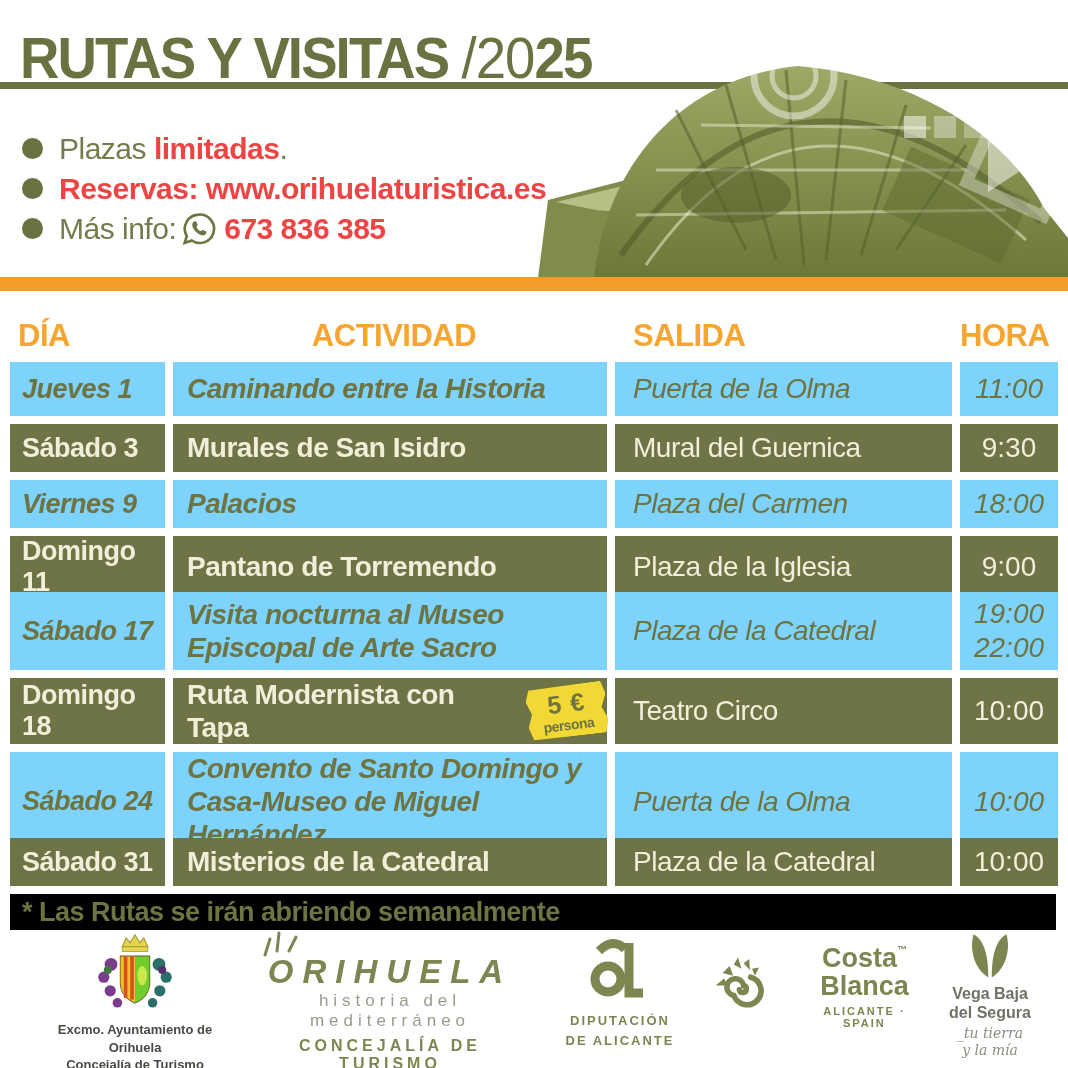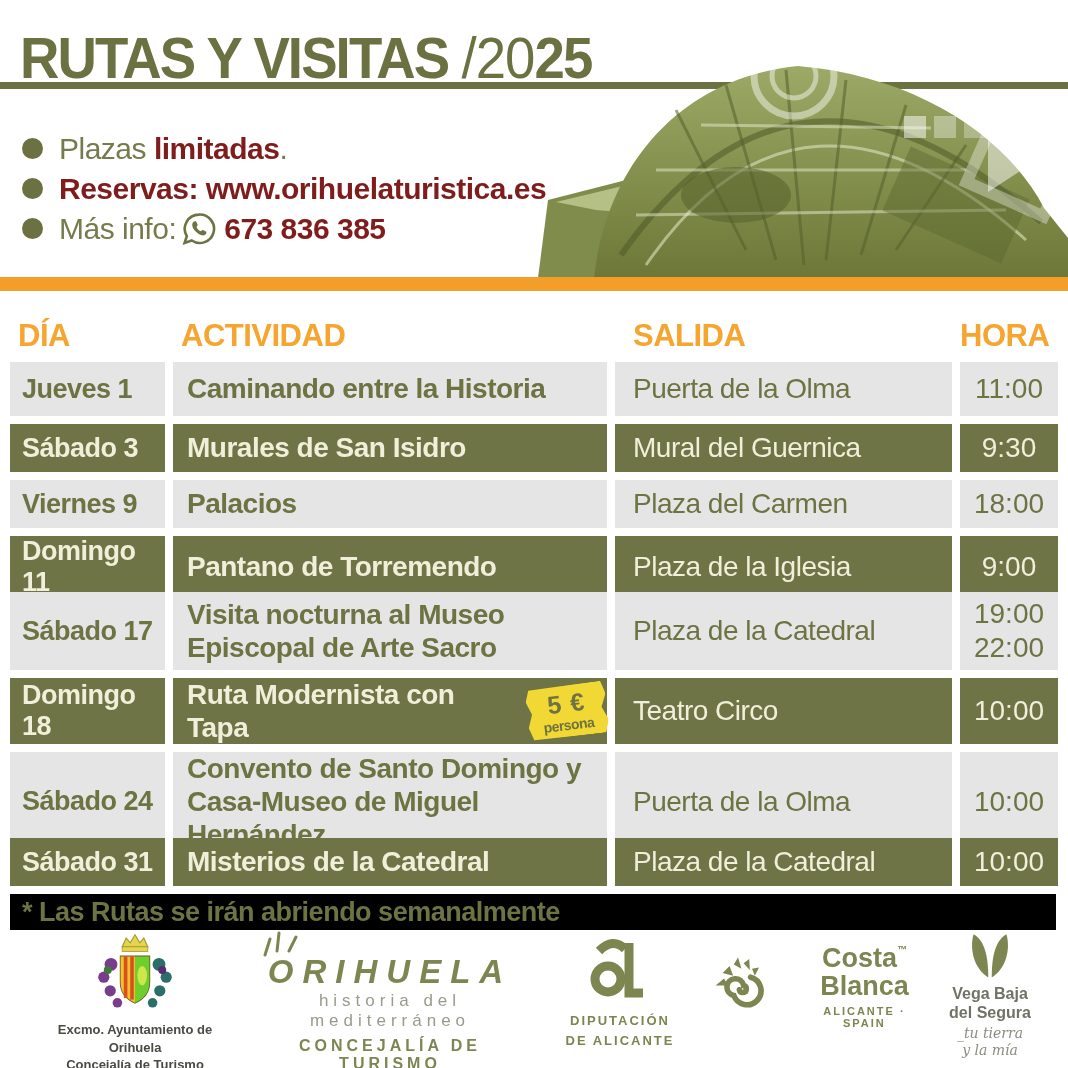--- a/index.html
+++ b/index.html
@@ -12,34 +12,34 @@
   .title { position:absolute; left:20px; top:24px; font-size:58px; font-weight:bold;
            color:#6B7140; letter-spacing:-2px; transform:scaleX(.94); transform-origin:left;
            white-space:nowrap; }
   .title .thin { font-weight:400; letter-spacing:-1px; }
   .title-rule { position:absolute; left:0; top:82px; width:1068px; height:7px; background:#6B7140; }
   .wheel-wrap { position:absolute; right:0; top:50px; width:532px; height:228px; }
   .bullets { position:absolute; left:22px; top:132px; list-style:none; }
   .bullets li { display:flex; align-items:center; margin-bottom:7px; height:33px;
                 color:#777B4C; font-size:30px; letter-spacing:-0.5px; }
   .dot { width:21px; height:21px; border-radius:50%; background:#6B7140; margin-right:16px; flex:0 0 21px; }
-  .bullets b { color:#7f1d1d; }
+  .bullets b { color:#ef4444; }
   .wa-icon { margin:0 8px 0 6px; }
   .orange-bar { position:absolute; left:0; top:277px; width:1068px; height:14px; background:#F49D28; }
 
   
   .sched { position:absolute; left:10px; top:316px; width:1046px; }
   .grid { display:grid; grid-template-columns:155px 434px 337px 98px; column-gap:8px; }
   .thead { margin-bottom:6px; height:40px; align-items:center; }
   .th { color:#F5A530; font-weight:bold; font-size:31px; letter-spacing:-0.5px; }
-  .th.c1 { padding-left:8px; } .th.c2 { padding-left:8px; } .th.c3 { padding-left:18px; }
+  .th.c1 { padding-left:8px; } .th.c2 { padding-left:8px;text-align:center; } .th.c3 { padding-left:18px; }
   .th.c4 { text-align:left; }
   .row { margin-bottom:8px; }
   .cell { display:flex; align-items:center; }
-  .row.orange .cell { background:#e5e5e5; color:#6E7342; }
+  .row.orange .cell { background:#7dd3fc; color:#6E7342;font-style:italic; }
   .row.olive  .cell { background:#6F7446; color:#EFEFDA; }
   .c-dia  { padding-left:12px; font-weight:bold; font-size:27px; letter-spacing:-0.5px; }
   .c-act  { padding-left:14px; font-weight:bold; font-size:28px; line-height:1.18;
             letter-spacing:-0.5px; }
   .c-act .txt { white-space:pre-line; }
   .c-sal  { padding-left:18px; font-size:28px; letter-spacing:-0.5px; }
   .c-hora { justify-content:center; text-align:center; font-size:28px; white-space:pre-line;
             line-height:1.2; }
   .h54{height:54px}.h48{height:48px}.h78{height:78px}.h66{height:66px}
   .badge { display:inline-flex; flex-direction:column; align-items:center; justify-content:center;

